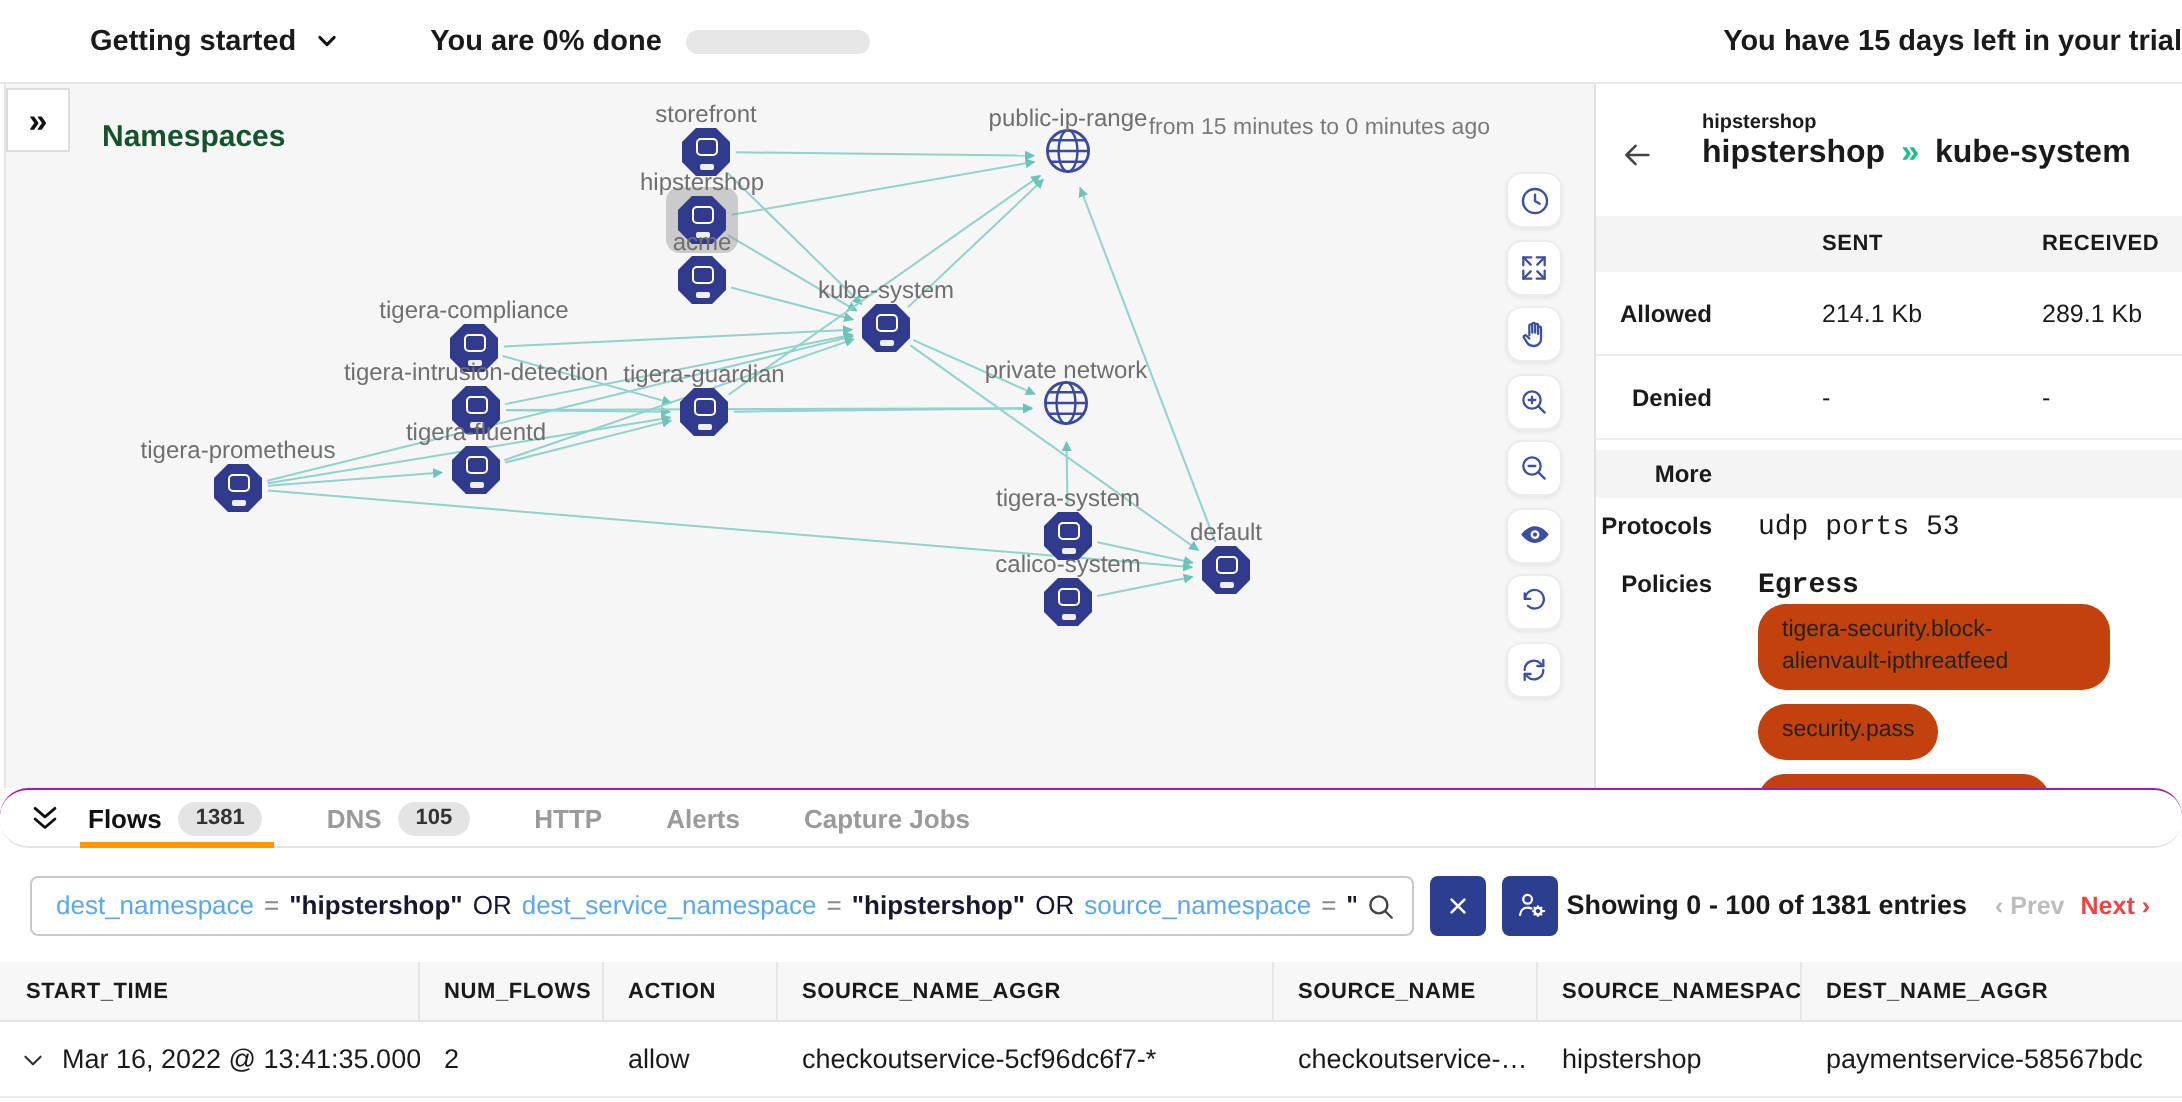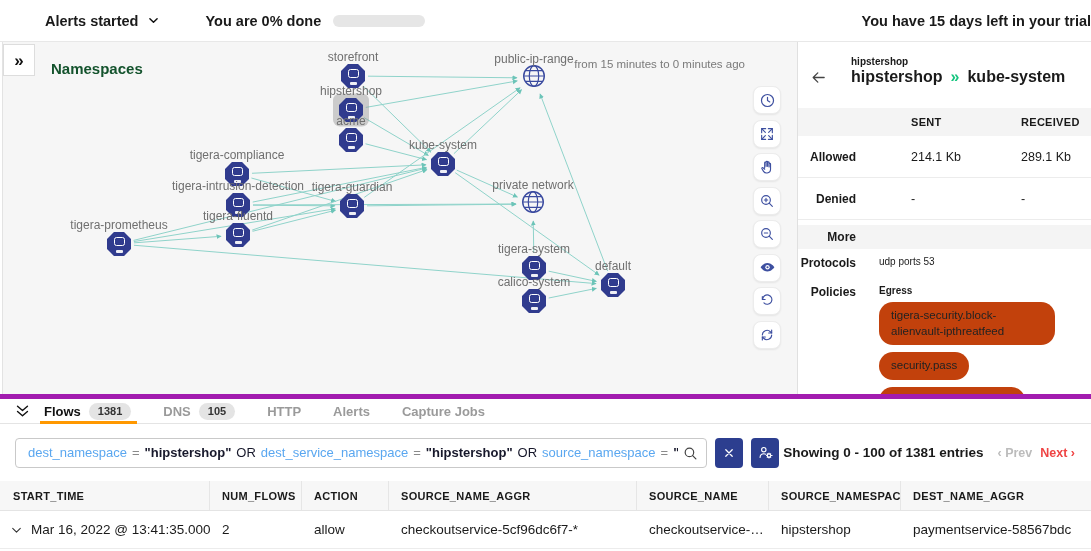--- a/index.html
+++ b/index.html
@@ -58,30 +58,30 @@
   .dp-stats { position:absolute; top:66px; left:0; right:0; }
   .stats-head, .stats-row { display:grid; grid-template-columns:88px 103px 103px; align-items:center; }
   .stats-head { height:28px; background:#f4f4f4; font-size:11px; font-weight:700; letter-spacing:.3px; }
   .stats-row { height:42px; border-bottom:1px solid #ececec; font-size:12.5px; }
   .sr-label { font-weight:700; font-size:12px; text-align:right; padding-right:30px; }
   .c2 { padding-left:25px; } .c3 { padding-left:32px; }
   .more-band { position:absolute; top:183px; left:0; right:0; height:24px; background:#f4f4f4;
     display:flex; align-items:center; font-size:12px; font-weight:700; }
   .lbl-col { width:58px; text-align:right; font-weight:700; font-size:12px; flex:none; }
   .dp-row { position:absolute; left:0; right:0; display:flex; align-items:flex-start; }
-  .dp-row .val { margin-left:23px; font-size:10px; }
+  .dp-row .val { margin-left:23px; font-size:14px;font-family:Liberation Mono, monospace; }
   .dp-row .val.bold { font-weight:700; }
   .pills { position:absolute; top:260px; left:81px; right:12px; display:flex;
     flex-direction:column; gap:7px; align-items:flex-start; }
   .pill { background:#c2410c; border-radius:14px; padding:6px 12px; font-size:11.5px;
     line-height:1.35; color:#222; max-width:176px; }
 
   
   .tabbar { position:absolute; left:0; top:394px; width:1091px; height:30px; background:#fff;
-    border-top:5px solid #a21caf; border-bottom:1px solid #e4e4e4; display:flex; align-items:center; }
+    border-top:1px solid #a21caf; border-bottom:1px solid #e4e4e4; display:flex; align-items:center;border-radius:14px; }
   .dblchev { margin-left:14px; width:18px; height:18px; cursor:pointer; flex:none; display:flex; align-items:center; }
   .tabs { display:flex; height:100%; margin-left:8px; }
   .tab { position:relative; display:flex; align-items:center; gap:8px; padding:0 16px; height:100%;
     font-weight:700; font-size:13px; color:#9a9a9a; cursor:pointer; white-space:nowrap; }
   .tab:first-child { padding-left:4px; }
   .tab.active { color:#111; }
   .tab.active::after { content:''; position:absolute; left:0; right:10px; bottom:-1px; height:3.5px;
     background:#ff9800; }
   .tbadge { background:#e4e4e4; color:#333; border-radius:10px; padding:2.5px 9px; font-size:11px;
     font-weight:700; }
@@ -121,21 +121,21 @@
   .td:first-child { padding-left:31px; position:relative; }
   .row-chev { position:absolute; left:10px; top:50%; transform:translateY(-50%); display:flex; }
 </style>
 </head>
 <body>
 
 <div class="app">
 
   <header class="topbar">
     <div class="gs">
-      <span>Alerts started</span>
+      <span>Getting started</span>
       <svg width="13" height="13" viewBox="0 0 18 18">
           <path d="M4 6.5l5 5 5-5" stroke="#111" stroke-width="2" fill="none" stroke-linecap="round" stroke-linejoin="round"></path>
         </svg>
     </div>
     <span class="progress-label">You are 0% done</span>
     <div class="progress-pill"></div>
     <span class="trial">You have 15 days left in your trial</span>
   </header>
 
   <section class="graph-panel">

